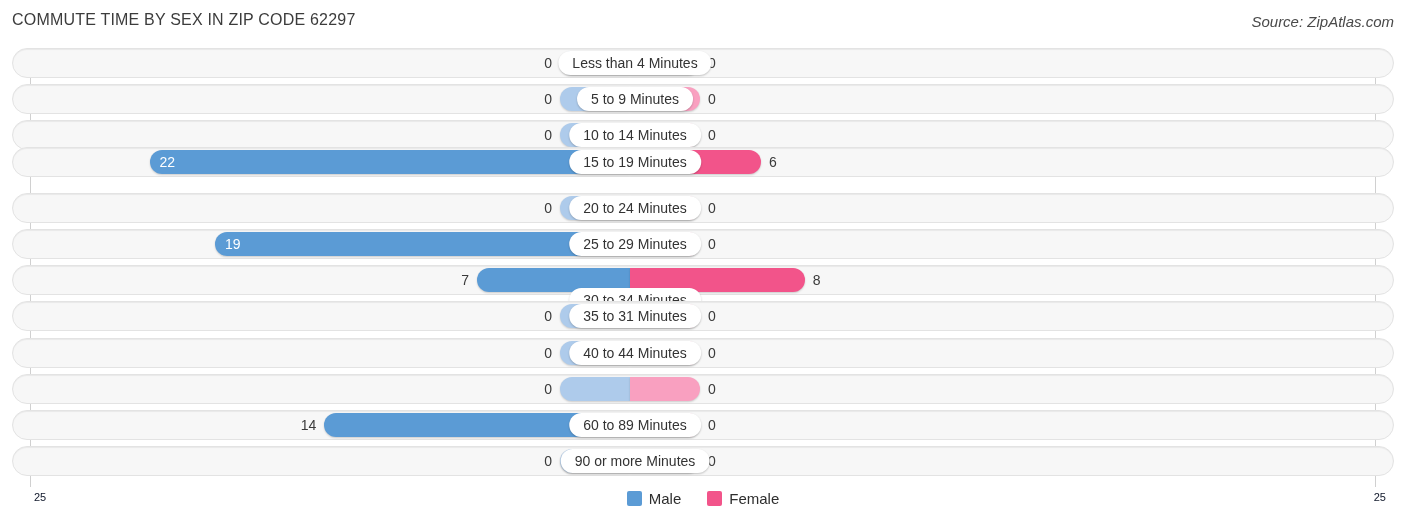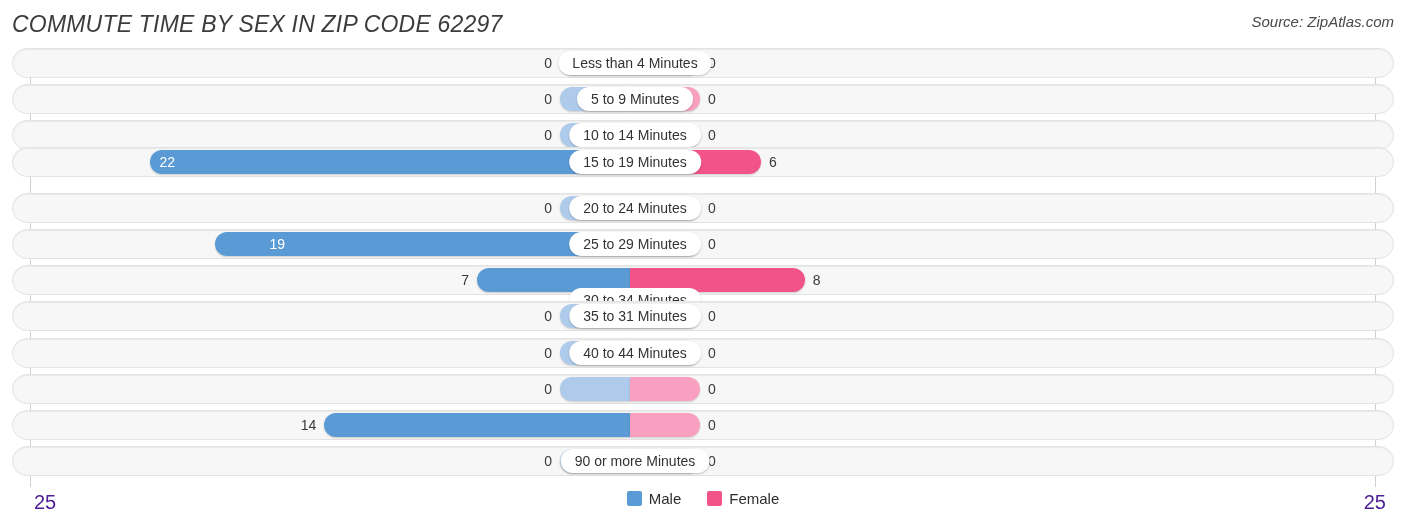--- a/index.html
+++ b/index.html
@@ -9,23 +9,22 @@
     font-family:"Liberation Sans","DejaVu Sans",sans-serif;
     overflow:hidden;
     position:relative;
   }
 
   .header{
     position:absolute;left:0;top:0;width:1406px;height:46px;
   }
   .title{
     position:absolute;left:12px;top:11px;
-    font-size:23px;color:#3c3c3c;letter-spacing:.2px;
+    font-size:16px;color:#3c3c3c;letter-spacing:.2px;
     white-space:nowrap;
-    font-style:italic;
   }
   .source{
     position:absolute;right:12px;top:13px;
     font-size:15px;color:#4a4a4a;font-style:italic;
     white-space:nowrap;
   }
 
   .chart{
     position:absolute;left:0;top:46px;width:1406px;height:440px;
   }
@@ -79,21 +78,21 @@
     text-align:center;white-space:nowrap;
     padding:0 14px;
     box-shadow:0 1px 2px rgba(0,0,0,.22);
     transform:translateX(-50%);
   }
 
   .footer{
     position:absolute;left:0;top:486px;width:1406px;height:37px;
   }
   .axis-tick{
-    position:absolute;top:5px;font-size:20px;color:#4c1d95;
+    position:absolute;top:5px;font-size:11px;color:#0f172a;
   }
   .tick-left{left:34px;}
   .tick-right{right:20px;}
 
   .legend{
     position:absolute;left:0;top:4px;width:1406px;
     display:flex;justify-content:center;align-items:center;gap:26px;
   }
   .legend-item{display:flex;align-items:center;gap:7px;}
   .swatch{width:15px;height:15px;border-radius:2px;display:inline-block;}
@@ -146,21 +145,21 @@
       <div class="track"></div>
       <div class="bar bar-male" style="left: 548px; width: 70px; background: rgb(174, 203, 235);"></div>
       <div class="val val-male" style="left: 482px; width: 58px;">0</div>
       <div class="bar bar-female" style="left: 618px; width: 70px; background: rgb(249, 160, 192);"></div>
       <div class="val val-female" style="left: 696px; width: 60px;">0</div>
       <div class="cat" style="left: 623px;">20 to 24 Minutes</div>
     </div>
     <div class="row" style="top: 183px;">
       <div class="track"></div>
       <div class="bar bar-male" style="left: 203.04px; width: 414.96px; background: rgb(91, 155, 213);"></div>
-      <div class="val val-male val-in" style="left: 213.04px; text-align: right; width: 60px;">19</div>
+      <div class="val val-male val-in" style="left: 213.04px; text-align: left; width: 60px;">19</div>
       <div class="bar bar-female" style="left: 618px; width: 70px; background: rgb(249, 160, 192);"></div>
       <div class="val val-female" style="left: 696px; width: 60px;">0</div>
       <div class="cat" style="left: 623px;">25 to 29 Minutes</div>
     </div>
     <div class="row" style="top: 219.2px;">
       <div class="track"></div>
       <div class="bar bar-male" style="left: 465.12px; width: 152.88px; background: rgb(91, 155, 213);"></div>
       <div class="val val-male" style="left: 399.12px; width: 58px;">7</div>
       <div class="bar bar-female" style="left: 618px; width: 174.72px; background: rgb(242, 84, 138);"></div>
       <div class="val val-female" style="left: 800.72px; width: 60px;">8</div>
@@ -188,20 +187,21 @@
       <div class="val val-male" style="left: 482px; width: 58px;">0</div>
       <div class="bar bar-female" style="left: 618px; width: 70px; background: rgb(249, 160, 192);"></div>
       <div class="val val-female" style="left: 696px; width: 60px;">0</div>
     </div>
     <div class="row" style="top: 364px;">
       <div class="track"></div>
       <div class="bar bar-male" style="left: 312.24px; width: 305.76px; background: rgb(91, 155, 213);"></div>
       <div class="val val-male" style="left: 246.24px; width: 58px;">14</div>
       <div class="bar bar-female" style="left: 618px; width: 70px; background: rgb(249, 160, 192);"></div>
       <div class="val val-female" style="left: 696px; width: 60px;">0</div>
+      <div class="cat" style="left: 623px;">60 to 89 Minutes</div>
     </div>
     <div class="row" style="top: 400.2px;">
       <div class="track"></div>
       <div class="bar bar-male" style="left: 548px; width: 70px; background: rgb(174, 203, 235);"></div>
       <div class="val val-male" style="left: 482px; width: 58px;">0</div>
       <div class="bar bar-female" style="left: 618px; width: 70px; background: rgb(249, 160, 192);"></div>
       <div class="val val-female" style="left: 696px; width: 60px;">0</div>
       <div class="cat" style="left: 623px;">90 or more Minutes</div>
     </div>
   </div>

